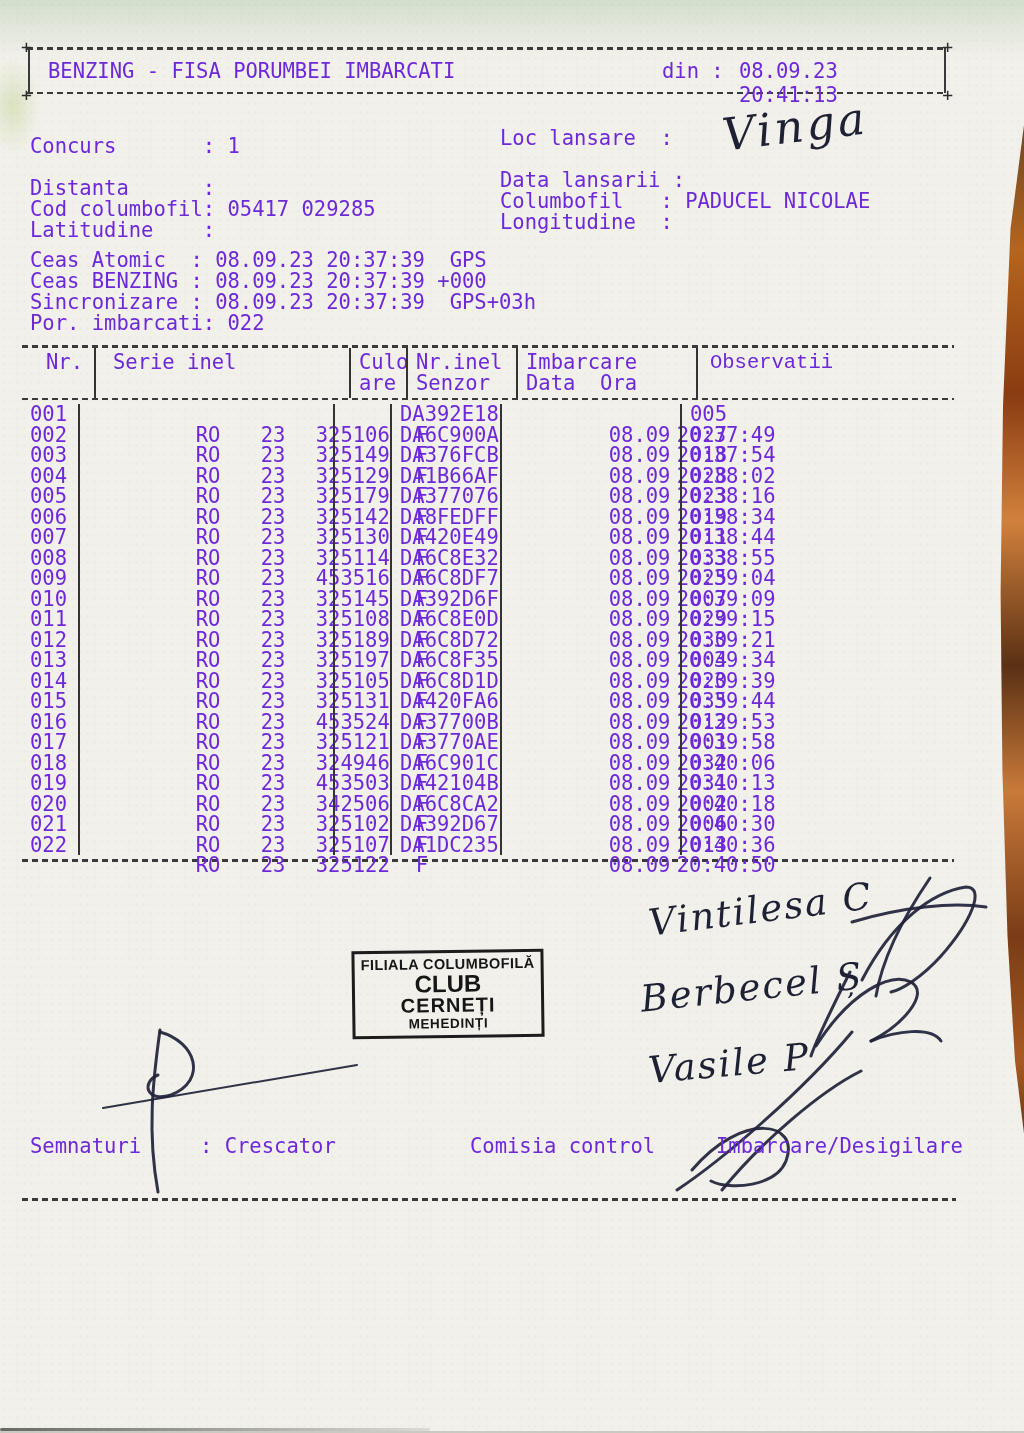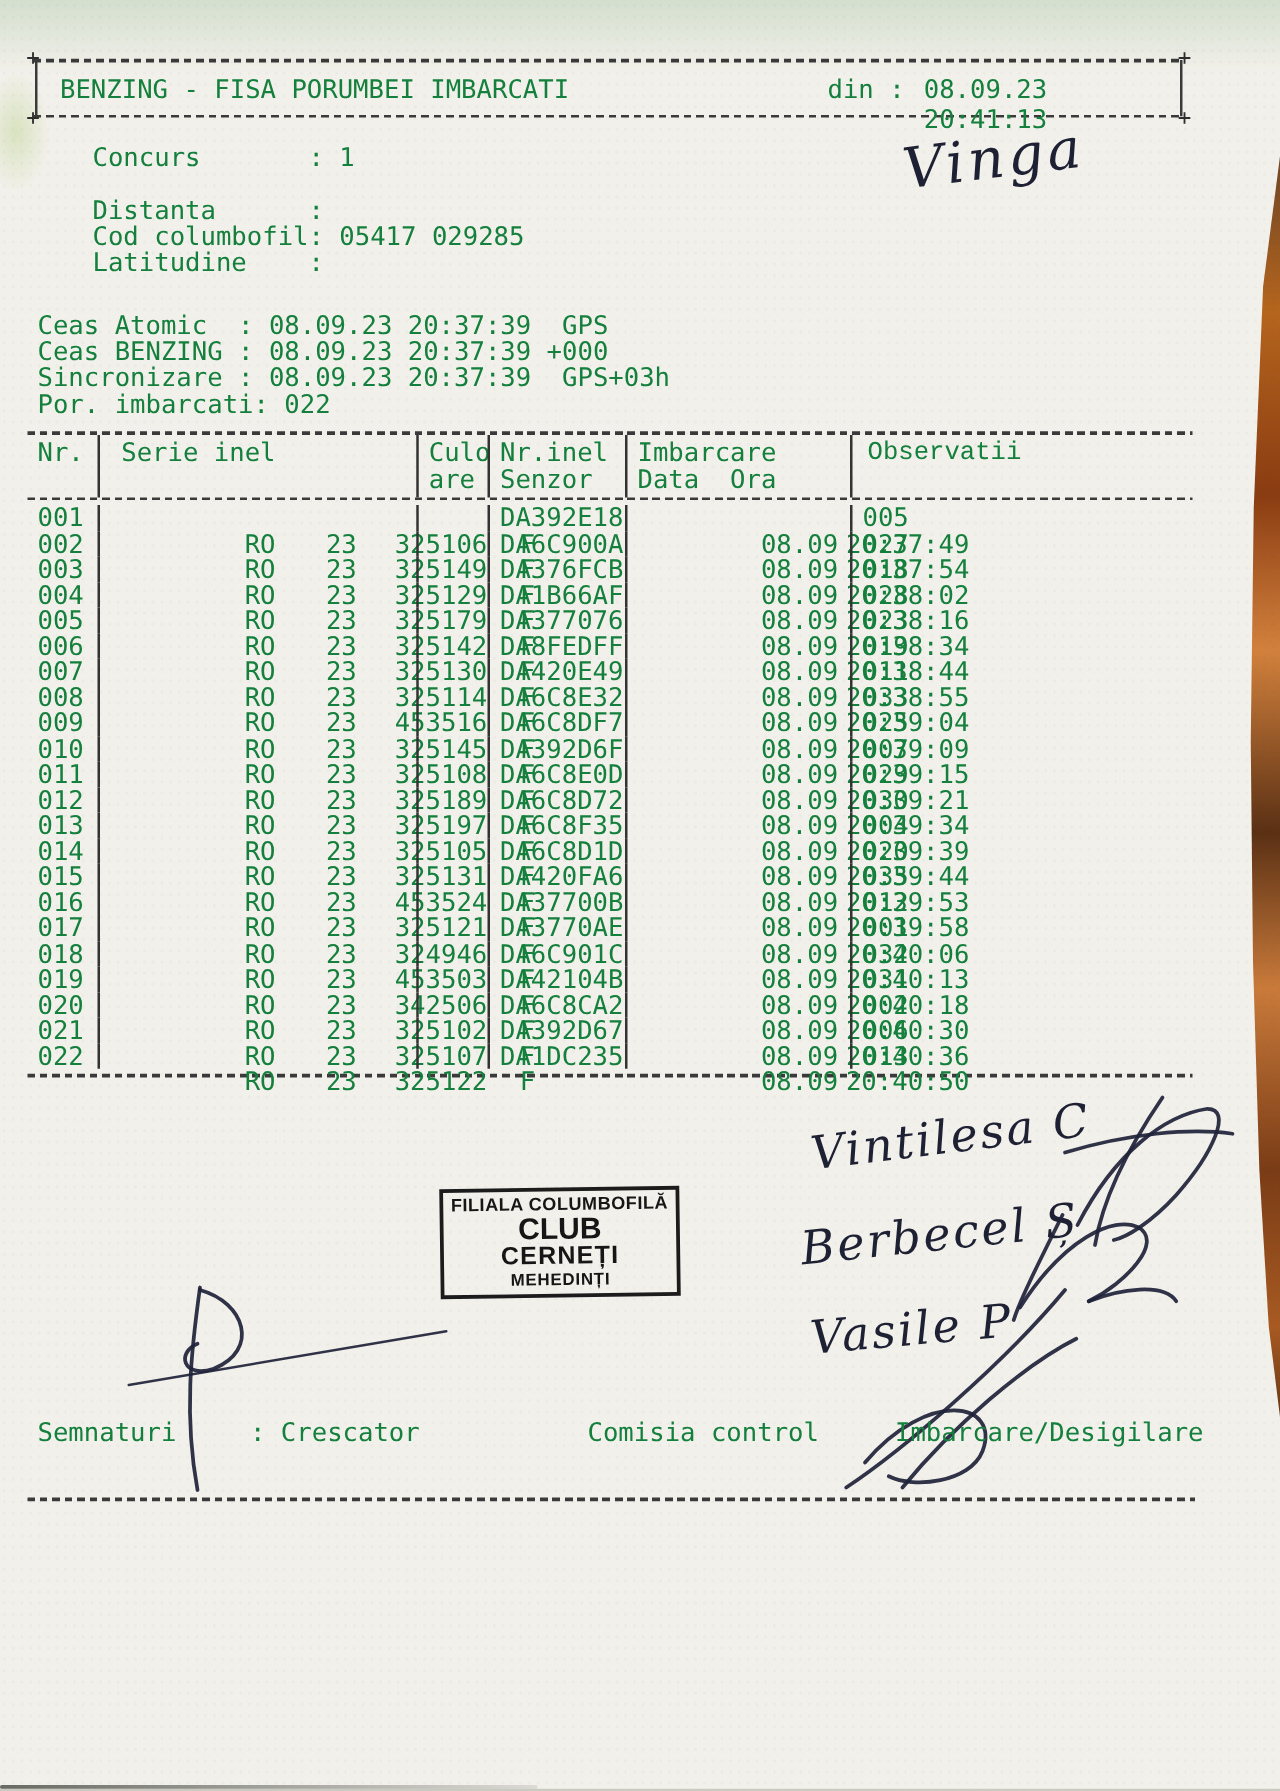--- a/index.html
+++ b/index.html
@@ -1,19 +1,19 @@
 <!DOCTYPE html>
 <html><head>
 <meta charset="utf-8">
 <style>
   * { margin:0; padding:0; box-sizing:border-box; }
   html,body { width:1024px; height:1433px; overflow:hidden; }
   body { background:#f2f0ea; position:relative; }
 
-  .mono { font-family:"DejaVu Sans Mono", monospace; font-size:20.5px; color:#15803d; }
+  .mono { font-family:"DejaVu Sans Mono", monospace; font-size:20.5px; color:#6d28d9; }
   .pre  { white-space:pre; line-height:21px; }
   .abs  { position:absolute; }
 
   
   .top-tint { position:absolute; top:0; left:0; right:0; height:58px;
     background:linear-gradient(180deg, rgba(186,208,182,0.55), rgba(186,208,182,0)); z-index:1; }
   .left-green { position:absolute; left:-14px; top:58px; width:54px; height:95px;
     background:radial-gradient(closest-side, rgba(208,222,178,0.75), rgba(208,222,178,0)); z-index:1; }
   .right-surface { position:absolute; right:0; top:125px; width:30px; height:1040px; z-index:1;
     background:linear-gradient(180deg,#6d4526 0%,#b5651d 12%,#8a3c12 26%,#d2813c 38%,#5a3014 52%,#c97a3a 64%,#7a3c16 78%,#a85a22 90%,#4a2a10 100%);
@@ -41,21 +41,21 @@
   .hbox .corner { position:absolute; font-family:"DejaVu Sans Mono",monospace; font-size:18px; color:#2d2d2d; }
   .hbox .corner::before { content:"+"; }
   .c-tl { left:-9px; top:-12px; } .c-tr { right:-9px; top:-12px; }
   .c-bl { left:-9px; bottom:-12px; } .c-br { right:-9px; bottom:-12px; }
   .hbox .title { position:absolute; left:18px; top:11px; }
   .hbox .din-label { position:absolute; left:632px; top:11px; }
   .hbox .din-value { position:absolute; left:709px; top:11px; }
 
   
   .ptable { position:absolute; left:22px; top:345px; width:932px; }
-  .tgrid { display:grid; grid-template-columns:48px 255px 57px 110px 180px 1fr; margin-left:8px; }
+  .tgrid { display:grid; grid-template-columns:48px 255px 57px 110px 180px 1fr; margin-left:24px; }
   .tgrid > div { border-left:2.5px solid #333; }
   .tgrid > div:first-child { border-left:none; }
   .thead .cell { white-space:pre; line-height:21px; padding-top:4px; height:50px; }
   .trow { display:grid; grid-template-columns:48px 255px 57px 110px 180px 1fr; margin-left:8px; }
   .trow > div { border-left:2.5px solid #333; height:20.5px; line-height:20.5px; white-space:pre; overflow:visible; }
   .trow > div:first-child { border-left:none; }
   .pad17 { padding-left:17px; } .pad8 { padding-left:8px; } .pad10 { padding-left:8px; } .pad12 { padding-left:12px;font-family:Liberation Mono, monospace; }
   .serie span { display:inline-block; }
   .serie .country { width:65px; } .serie .year { width:55px; } .serie .ring { width:100px; }
   .imb .date { display:inline-block; width:68px; }
@@ -102,25 +102,30 @@
     <div class="dashrule rule-bot"></div>
     <span class="corner c-tl"></span>
     <span class="corner c-tr"></span>
     <span class="corner c-bl"></span>
     <span class="corner c-br"></span>
     <span class="mono title">BENZING - FISA PORUMBEI IMBARCATI</span>
     <span class="mono din-label">din :</span>
     <span class="mono din-value">08.09.23 20:41:13</span>
   </div>
 
-  <div class="mono pre abs" style="left:30px; top:116px;margin-left:44px;">Concurs       : 1
+  <div class="mono pre abs" style="left:30px; top:136px;">Concurs       : 1
 
 Distanta      :
 Cod columbofil: 05417 029285
 Latitudine    :</div>
+  <div class="mono pre abs" style="left:500px; top:128px;">Loc lansare  :
+
+Data lansarii :
+Columbofil   : PADUCEL NICOLAE
+Longitudine  :</div>
   <div class="hand hw-loc">Vinga</div>
 
   <div class="mono pre abs" style="left:30px; top:250px;">Ceas Atomic  : 08.09.23 20:37:39  GPS
 Ceas BENZING : 08.09.23 20:37:39 +000
 Sincronizare : 08.09.23 20:37:39  GPS+03h
 Por. imbarcati: 022</div>
 
   <div class="ptable">
     <div class="dashrule"></div>
     <div class="tgrid thead">

